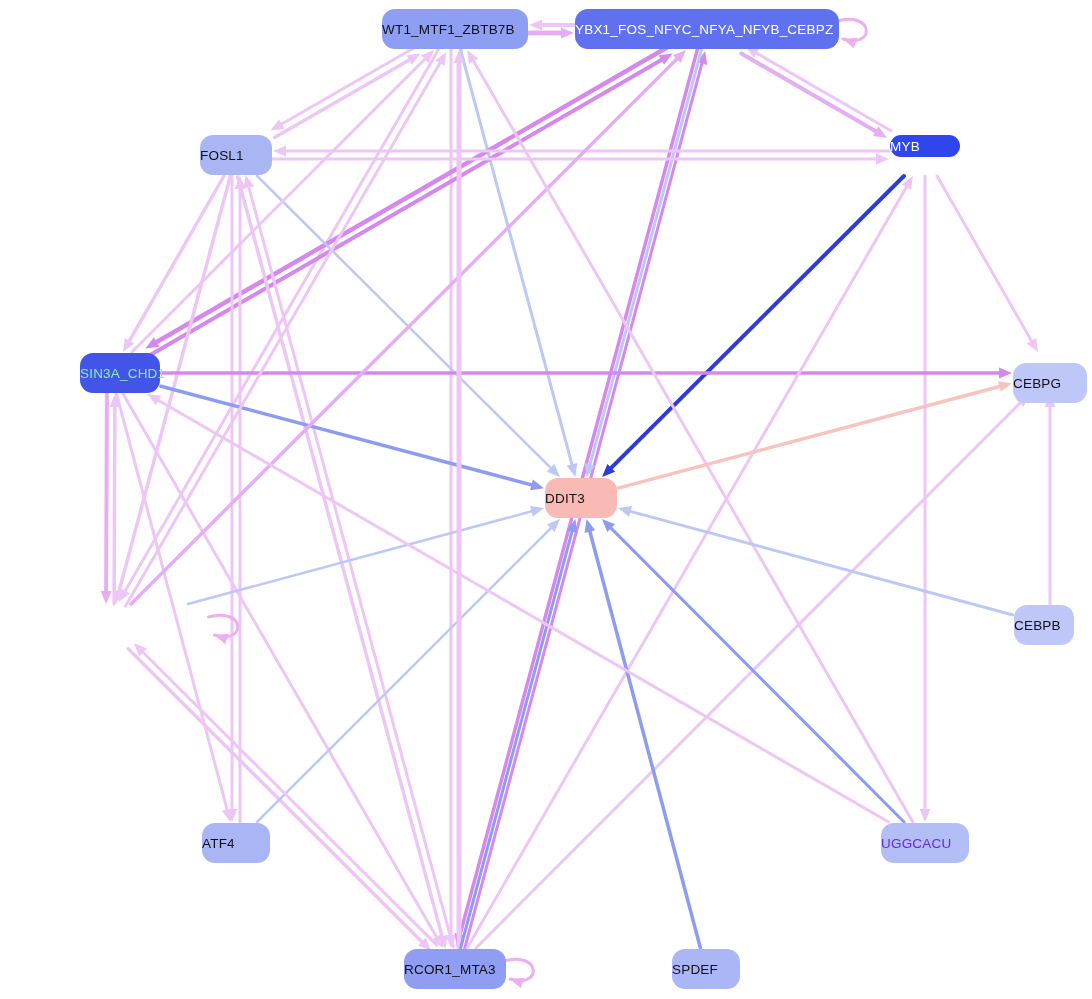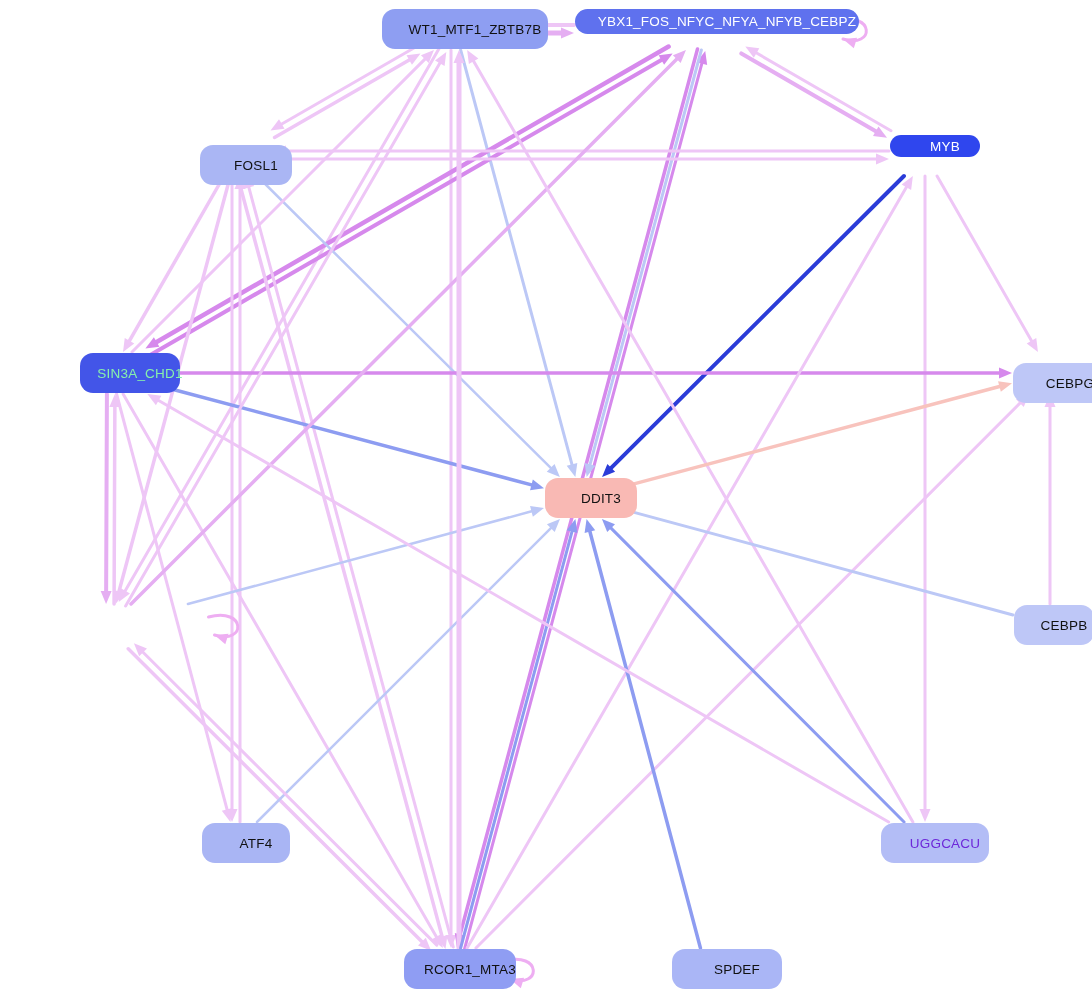--- a/index.html
+++ b/index.html
@@ -17,28 +17,26 @@
   #edges{
     position:absolute;
     left:0;top:0;
     z-index:1;
   }
   .node{
     position:absolute;
     z-index:2;
     display:flex;
     align-items:center;
-    justify-content:center;
     border-radius:13px;
     font-size:13.5px;
     letter-spacing:0.2px;
     white-space:nowrap;
     cursor:default;
     user-select:none;
-    padding-left:20px;
   }
 </style>
 </head>
 <body>
 
 <div id="canvas" style="width: 1092px; height: 999px; background: rgb(255, 255, 255);">
   <svg id="edges" xmlns="http://www.w3.org/2000/svg" width="1092" height="999">
       <line x1="529" y1="33" x2="565" y2="33" stroke="#e5aef2" stroke-width="5" stroke-linecap="round"></line>
       <polygon points="574,33 561,38.5 561,27.5" fill="#e5aef2"></polygon>
       <line x1="574" y1="25" x2="538" y2="25" stroke="#eec6f6" stroke-width="4" stroke-linecap="round"></line>
@@ -142,24 +140,24 @@
       <line x1="1050" y1="604" x2="1050" y2="403" stroke="#eec6f6" stroke-width="3" stroke-linecap="round"></line>
       <polygon points="1050,394 1055.5,407 1044.5,407" fill="#eec6f6"></polygon>
       <line x1="1013" y1="614.9808102345415" x2="626.6871347093422" y2="510.37156952683677" stroke="#bcc8f6" stroke-width="3" stroke-linecap="round"></line>
       <polygon points="618,508.0191897654584 631.985648878781,506.10826709840694 629.1105180593187,516.7258761876029" fill="#bcc8f6"></polygon>
       <line x1="618" y1="488.13859275053306" x2="1003.3035778612017" y2="385.44574150820847" stroke="#f8c3bd" stroke-width="3.5" stroke-linecap="round"></line>
       <polygon points="1012,383.1279317697228 1000.8549406396992,391.79035936568994 998.022062070439,381.1613989738254" fill="#f8c3bd"></polygon>
     </svg>
 <div class="node" style="left: 382px; top: 9px; width: 146px; height: 40px; background: rgb(142, 158, 242); color: rgb(17, 17, 17);">
       <span>WT1_MTF1_ZBTB7B</span>
     </div>
-    <div class="node" style="left: 575px; top: 9px; width: 264px; height: 25px; background: rgb(95, 113, 238); color: rgb(255, 255, 255);">
+    <div class="node" style="left: 575px; top: 9px; width: 264px; height: 40px; background: rgb(95, 113, 238); color: rgb(255, 255, 255);">
       <span>YBX1_FOS_NFYC_NFYA_NFYB_CEBPZ</span>
     </div>
-    <div class="node" style="left: 200px; top: 135px; width: 72px; height: 40px; background: rgb(170, 182, 244); color: rgb(17, 17, 17); margin-top: 10px;">
+    <div class="node" style="left: 200px; top: 135px; width: 72px; height: 40px; background: rgb(170, 182, 244); color: rgb(17, 17, 17);">
       <span>FOSL1</span>
     </div>
     <div class="node" style="left: 890px; top: 135px; width: 70px; height: 22px; background: rgb(47, 70, 238); color: #ffffff;">
       <span>MYB</span>
     </div>
     <div class="node" style="left: 80px; top: 353px; width: 80px; height: 40px; background: rgb(67, 85, 232); color: #86efac;">
       <span>SIN3A_CHD1</span>
     </div>
     <div class="node" style="left: 1013px; top: 363px; width: 74px; height: 40px; background: rgb(190, 199, 247); color: rgb(17, 17, 17);">
       <span>CEBPG</span>
@@ -169,19 +167,19 @@
     </div>
     <div class="node" style="left: 1014px; top: 605px; width: 60px; height: 40px; background: rgb(190, 199, 247); color: rgb(17, 17, 17);">
       <span>CEBPB</span>
     </div>
     <div class="node" style="left: 202px; top: 823px; width: 68px; height: 40px; background: rgb(169, 181, 244); color: rgb(17, 17, 17);">
       <span>ATF4</span>
     </div>
     <div class="node" style="left: 881px; top: 823px; width: 88px; height: 40px; background: rgb(179, 189, 246); color: #6d28d9;">
       <span>UGGCACU</span>
     </div>
-    <div class="node" style="left: 404px; top: 949px; width: 92px; height: 40px; background: rgb(143, 157, 243); color: rgb(17, 17, 17);">
+    <div class="node" style="left: 404px; top: 949px; width: 102px; height: 40px; background: rgb(143, 157, 243); color: rgb(17, 17, 17);">
       <span>RCOR1_MTA3</span>
     </div>
-    <div class="node" style="left: 672px; top: 949px; width: 90px; height: 40px; background: rgb(170, 182, 246); color: rgb(17, 17, 17);">
+    <div class="node" style="left: 672px; top: 949px; width: 68px; height: 40px; background: rgb(170, 182, 246); color: rgb(17, 17, 17);">
       <span>SPDEF</span>
     </div>
   </div>
 
 </body></html>

